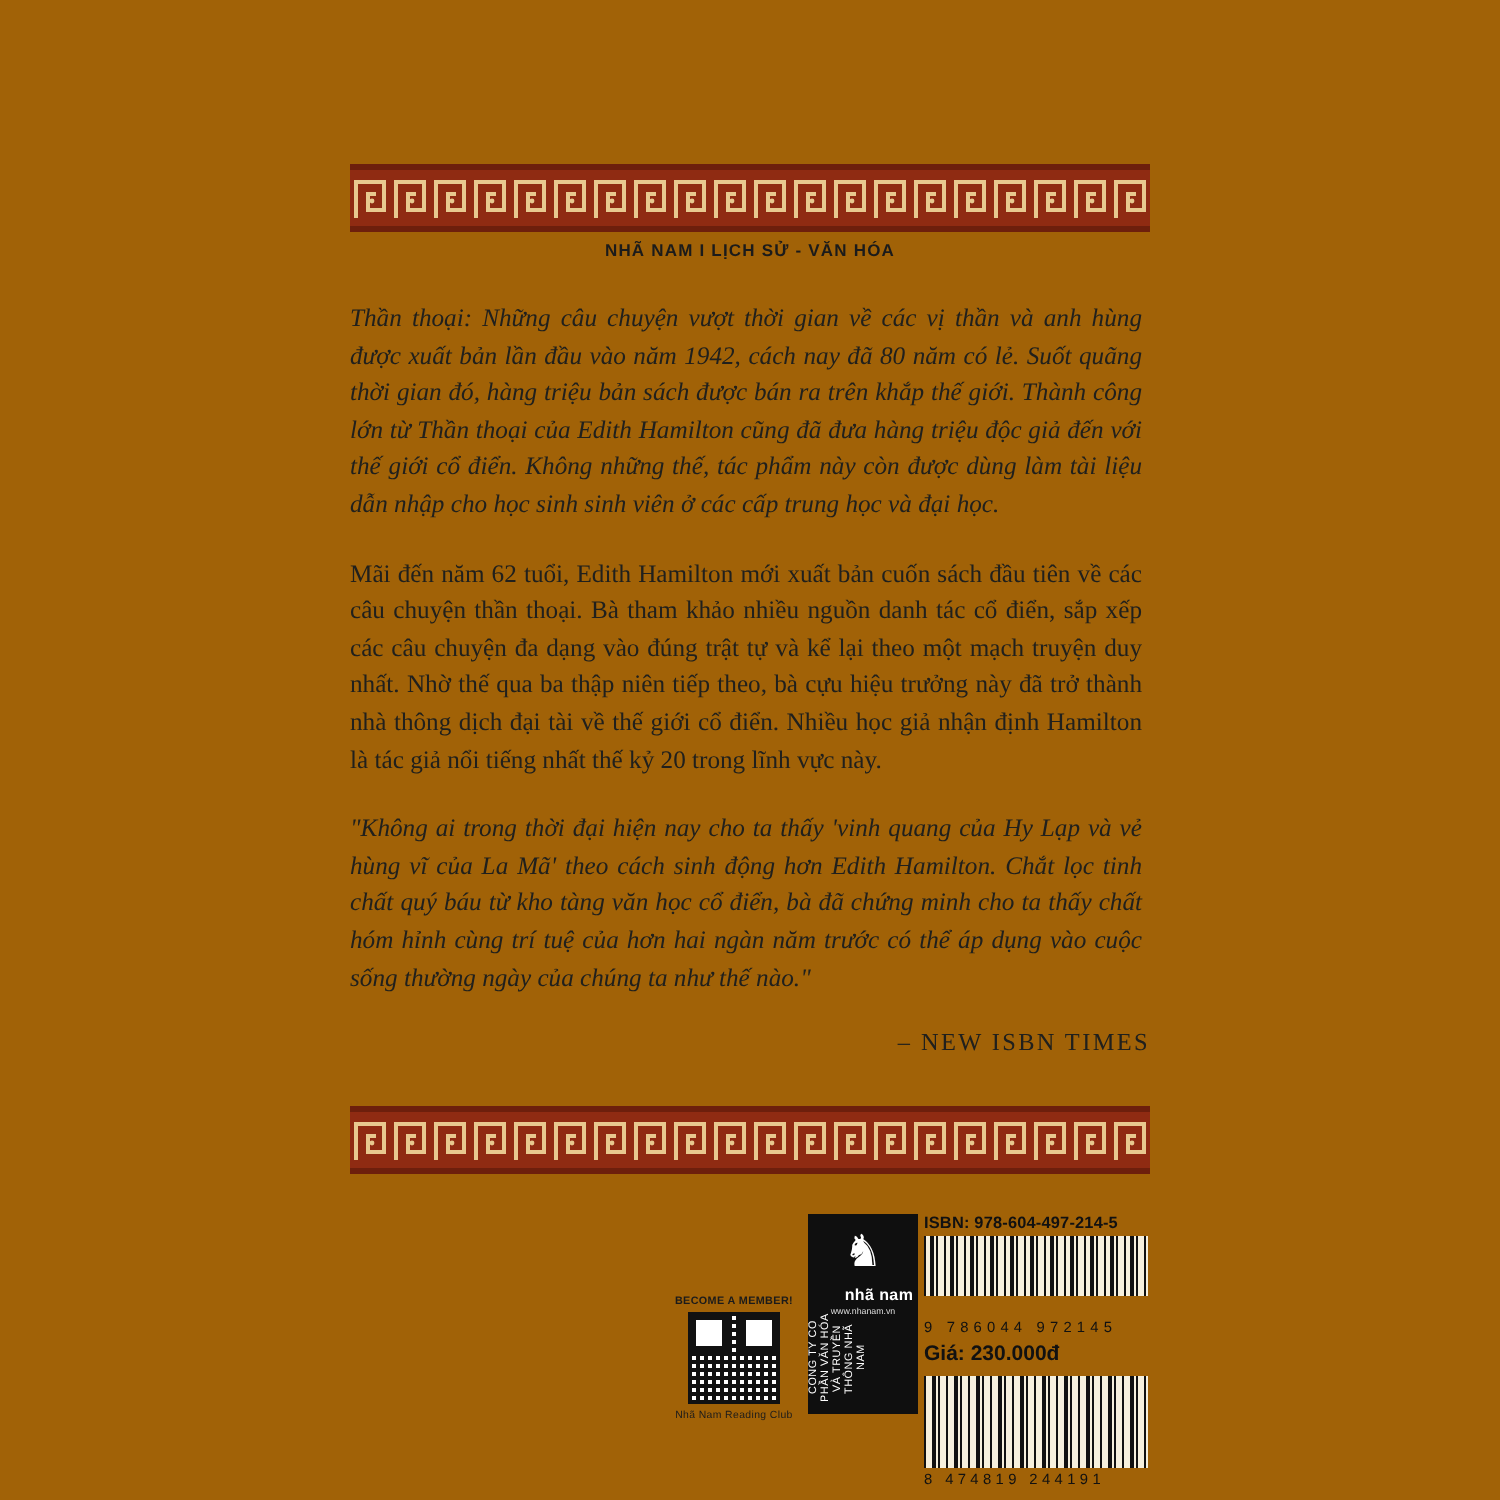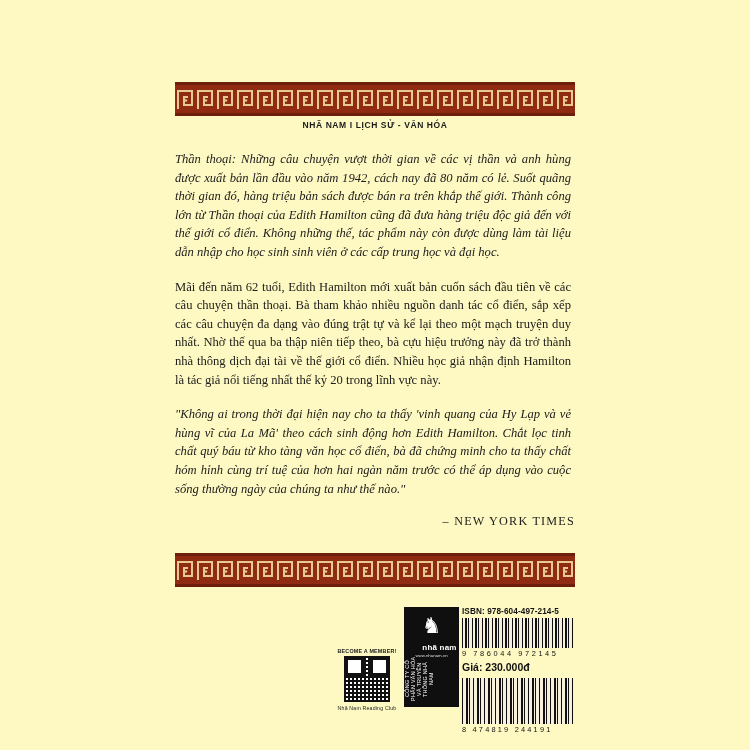--- a/index.html
+++ b/index.html
@@ -10,21 +10,21 @@
   body {
     width: 750px;
     height: 750px;
     font-family: "Liberation Serif", serif;
     overflow: hidden;
   }
   .page {
     position: relative;
     width: 750px;
     height: 750px;
-    background: #fef9c3;
+    background: #a16207;
     box-sizing: border-box;
   }
   
   .band {
     position: absolute;
     left: 175px;
     width: 400px;
     height: 28px;
     background: #8f2b12;
     border-top: 3px solid #6d1f0c;
@@ -196,21 +196,21 @@
         #111 0 1px, transparent 1px 3px,
         #111 3px 5px, transparent 5px 6px,
         #111 6px 7px, transparent 7px 10px);
     background-color: #f6f0dd;
   }
   .barcode-digits {
     font-family: "Liberation Sans", sans-serif;
     font-size: 7.4px;
     letter-spacing: 2.6px;
     color: #111;
-    margin-top: 1px;
+    margin-top: 11px;
   }
   .price {
     margin-top: 3px;
     font-family: "Liberation Sans", sans-serif;
     font-size: 10.5px;
     font-weight: bold;
     color: #111;
   }
   .barcode-bottom {
     margin-top: 5px;
@@ -248,21 +248,21 @@
       <rect x="0" y="0" width="400" height="28" fill="url(#meanderPat)"></rect>
     </svg>
   </div>
 
   <div class="imprint">NHÃ NAM I LỊCH SỬ - VĂN HÓA</div>
 
   <div class="copy">
     <p>Thần thoại: Những câu chuyện vượt thời gian về các vị thần và anh hùng được xuất bản lần đầu vào năm 1942, cách nay đã 80 năm có lẻ. Suốt quãng thời gian đó, hàng triệu bản sách được bán ra trên khắp thế giới. Thành công lớn từ Thần thoại của Edith Hamilton cũng đã đưa hàng triệu độc giả đến với thế giới cổ điển. Không những thế, tác phẩm này còn được dùng làm tài liệu dẫn nhập cho học sinh sinh viên ở các cấp trung học và đại học.</p>
     <p class="plain">Mãi đến năm 62 tuổi, Edith Hamilton mới xuất bản cuốn sách đầu tiên về các câu chuyện thần thoại. Bà tham khảo nhiều nguồn danh tác cổ điển, sắp xếp các câu chuyện đa dạng vào đúng trật tự và kể lại theo một mạch truyện duy nhất. Nhờ thế qua ba thập niên tiếp theo, bà cựu hiệu trưởng này đã trở thành nhà thông dịch đại tài về thế giới cổ điển. Nhiều học giả nhận định Hamilton là tác giả nổi tiếng nhất thế kỷ 20 trong lĩnh vực này.</p>
     <p class="quote">"Không ai trong thời đại hiện nay cho ta thấy 'vinh quang của Hy Lạp và vẻ hùng vĩ của La Mã' theo cách sinh động hơn Edith Hamilton. Chắt lọc tinh chất quý báu từ kho tàng văn học cổ điển, bà đã chứng minh cho ta thấy chất hóm hỉnh cùng trí tuệ của hơn hai ngàn năm trước có thể áp dụng vào cuộc sống thường ngày của chúng ta như thế nào."</p>
-    <div class="attrib">– NEW YORK TIMES</div>
+    <div class="attrib">– NEW ISBN TIMES</div>
   </div>
 
   <div class="band band-bottom">
     <svg class="meander" viewBox="0 0 400 28" preserveAspectRatio="none">
       <rect x="0" y="0" width="400" height="28" fill="url(#meanderPat)"></rect>
     </svg>
   </div>
 
   <div class="qr-block">
     <div class="qr-title">BECOME A MEMBER!</div>

